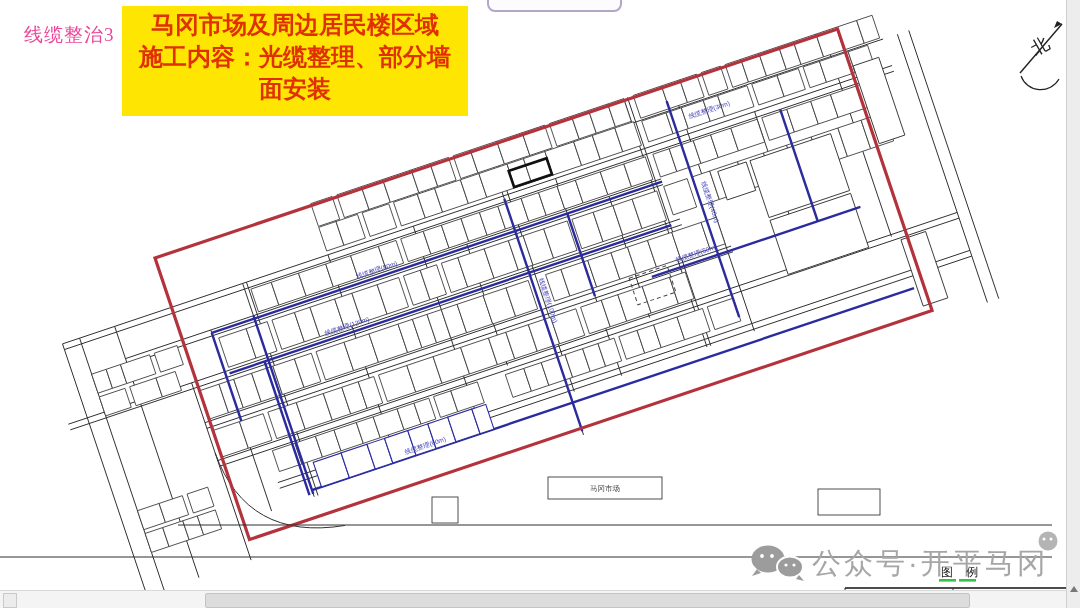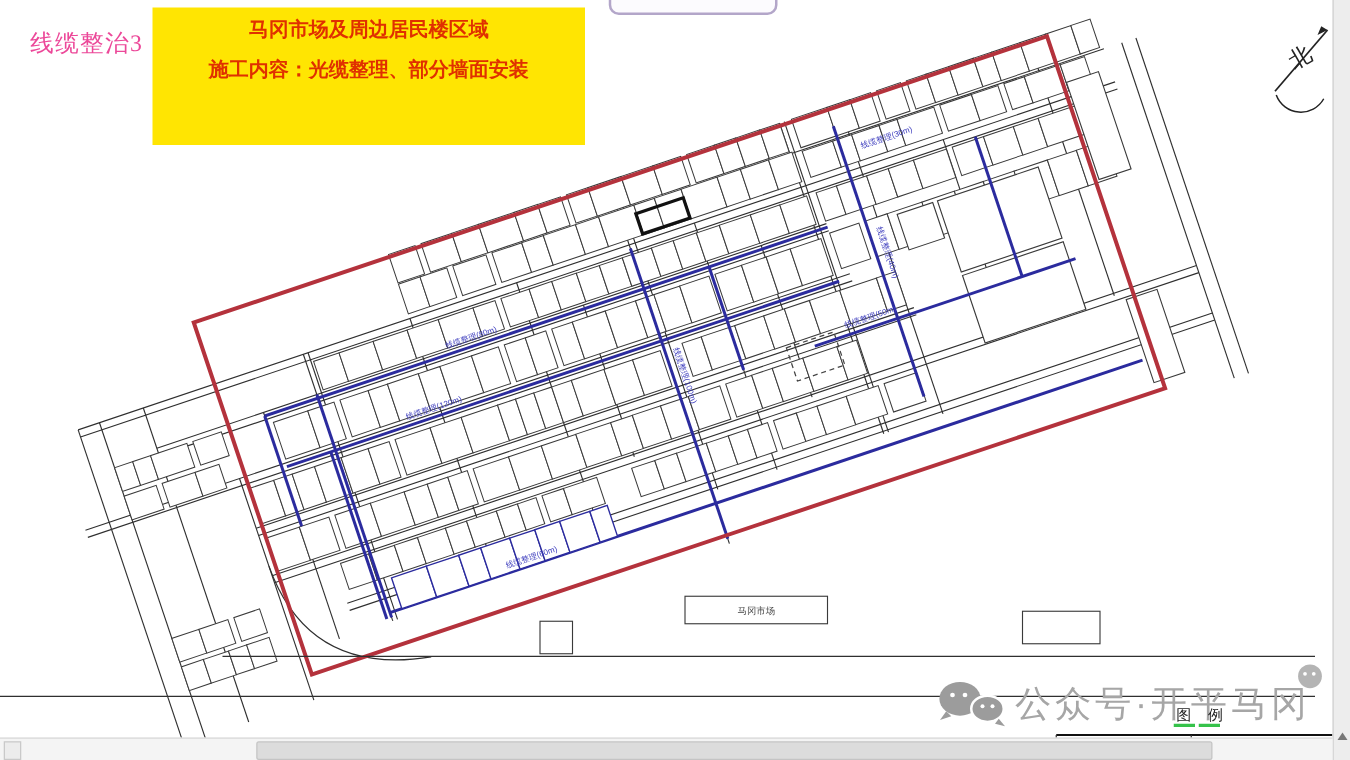--- a/index.html
+++ b/index.html
@@ -1,21 +1,21 @@
 <!DOCTYPE html>
 <html><head>
 <meta charset="utf-8">
 <style>
   html,body{margin:0;padding:0;background:#ffffff;}
   .stage{position:relative;width:1080px;height:608px;background:#ffffff;overflow:hidden;
          font-family:"Liberation Sans",sans-serif;}
   .doc-label{position:absolute;left:24px;top:22px;font-family:"Liberation Serif",serif;
              font-size:19px;color:#ec4899;letter-spacing:1px;}
   .banner{position:absolute;left:122px;top:6px;width:334px;height:104px;background:#ffe502;
-          color:#e03000;font-weight:bold;font-size:16px;line-height:32px;padding:3px 6px;}
+          color:#e03000;font-weight:bold;font-size:24px;line-height:32px;padding:3px 6px;}
   .banner .l1{display:block;text-align:center;}
   .banner .l2,.banner .l3{display:block;text-align:center;}
   svg{position:absolute;left:0;top:0;}
   .top-btn{position:absolute;left:487px;top:-9px;width:131px;height:17px;border:2px solid #b3a6c9;
            border-radius:8px;background:#fcfbfe;}
   .right-strip{position:absolute;left:1066px;top:0;width:14px;height:608px;background:#ededed;
                border-left:1px solid #cfcfcf;}
   .hscroll{position:absolute;left:0;top:590px;width:1066px;height:18px;background:#f4f4f4;
            border-top:1px solid #d8d8d8;}
   .hscroll .btn{position:absolute;left:3px;top:2px;width:12px;height:13px;background:#ececec;

